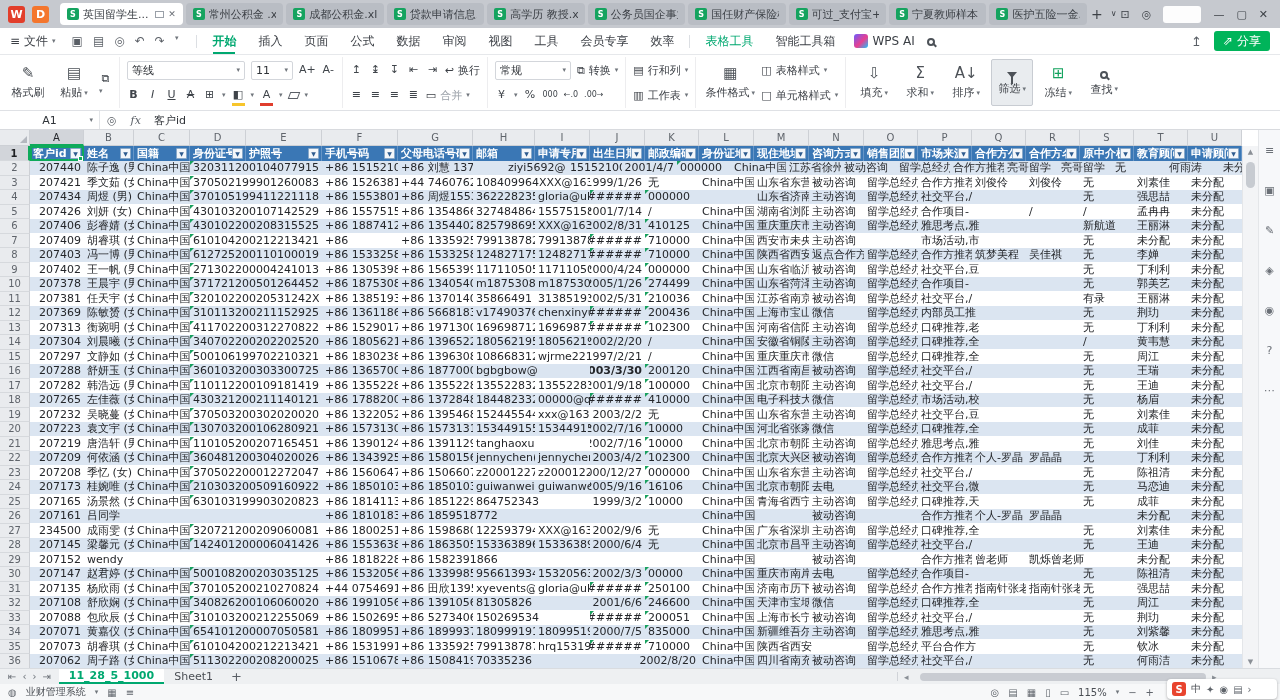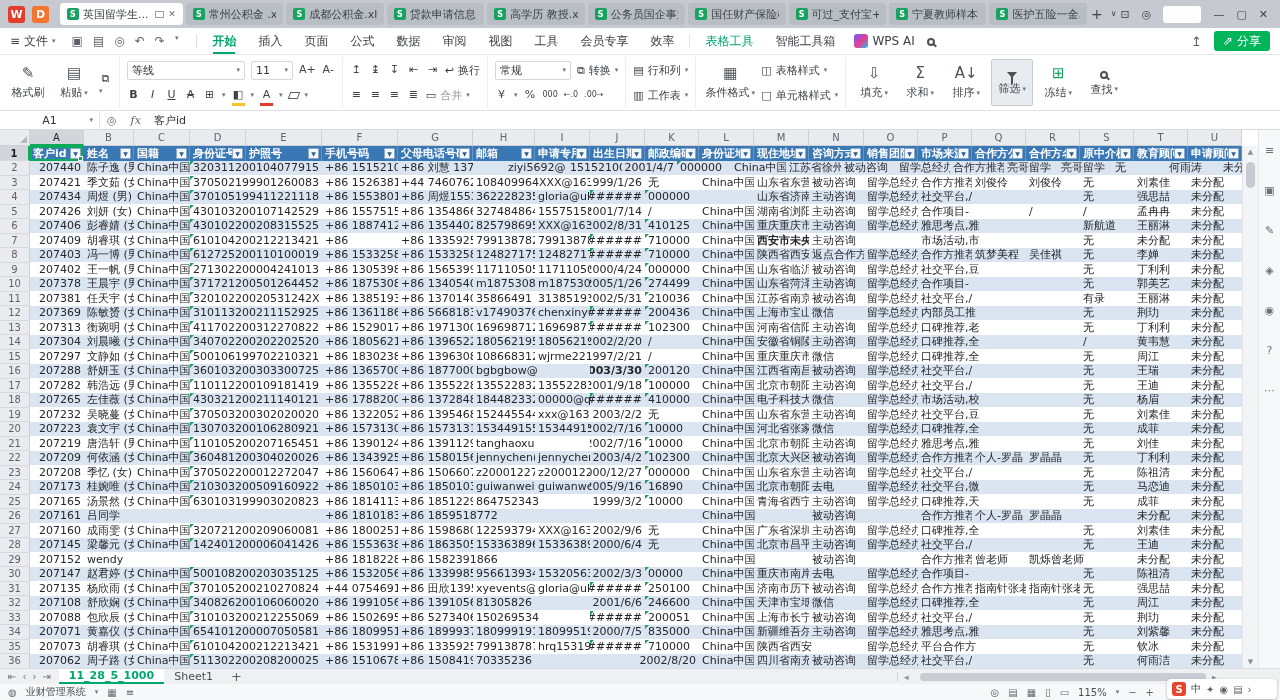--- a/index.html
+++ b/index.html
@@ -658,21 +658,21 @@
         <div class="dcell" style="width: 50px;">胡睿琪 (女</div>
         <div class="dcell" style="width: 56px;">China中国</div>
         <div class="dcell flag" style="width: 132px;">610104200212213421</div>
         <div class="dcell" style="width: 76px;">+86</div>
         <div class="dcell" style="width: 75px;">+86 1335925706</div>
         <div class="dcell" style="width: 62px;">799138782</div>
         <div class="dcell" style="width: 55px;">799138782</div>
         <div class="dcell num flag" style="width: 55px;">########</div>
         <div class="dcell flag" style="width: 54px;">710000</div>
         <div class="dcell" style="width: 55px;">China中国</div>
-        <div class="dcell" style="width: 55px; font-weight: bold;">西安市未央</div>
+        <div class="dcell" style="width: 55px;">西安市未央</div>
         <div class="dcell" style="width: 109px;">主动咨询</div>
         <div class="dcell" style="width: 162px;">市场活动,市</div>
         <div class="dcell" style="width: 54px;">无</div>
         <div class="dcell" style="width: 54px;">未分配</div>
         <div class="dcell" style="width: 54px;">未分配</div>
       </div>
       <div class="drow band">
         <div class="dcell num" style="width: 54px;">207403</div>
         <div class="dcell" style="width: 50px;">冯一博 (男</div>
         <div class="dcell" style="width: 56px;">China中国</div>
@@ -997,21 +997,21 @@
       <div class="drow band">
         <div class="dcell num" style="width: 54px;">207173</div>
         <div class="dcell" style="width: 50px;">桂婉唯 (女</div>
         <div class="dcell" style="width: 56px;">China中国</div>
         <div class="dcell flag" style="width: 132px;">210303200509160922</div>
         <div class="dcell" style="width: 76px;">+86 18501030</div>
         <div class="dcell" style="width: 75px;">+86 1850103098</div>
         <div class="dcell" style="width: 62px;">guiwanwei</div>
         <div class="dcell" style="width: 55px;">guiwanwei</div>
         <div class="dcell num" style="width: 55px;">2005/9/16</div>
-        <div class="dcell flag" style="width: 54px;">16890</div>
+        <div class="dcell flag" style="width: 54px;">16106</div>
         <div class="dcell" style="width: 55px;">China中国</div>
         <div class="dcell" style="width: 55px;">北京市朝阳</div>
         <div class="dcell" style="width: 55px;">去电</div>
         <div class="dcell" style="width: 54px;">留学总经办</div>
         <div class="dcell" style="width: 162px;">社交平台,微</div>
         <div class="dcell" style="width: 54px;">无</div>
         <div class="dcell" style="width: 54px;">马恋迪</div>
         <div class="dcell" style="width: 54px;">未分配</div>
       </div>
       <div class="drow">
@@ -1040,21 +1040,21 @@
         <div class="dcell" style="width: 301px;">+86 1859518772</div>
         <div class="dcell" style="width: 110px;">China中国</div>
         <div class="dcell" style="width: 109px;">被动咨询</div>
         <div class="dcell" style="width: 54px;">合作方推荐</div>
         <div class="dcell" style="width: 54px;">个人-罗晶</div>
         <div class="dcell" style="width: 108px;">罗晶晶</div>
         <div class="dcell" style="width: 54px;">未分配</div>
         <div class="dcell" style="width: 54px;">未分配</div>
       </div>
       <div class="drow">
-        <div class="dcell num" style="width: 54px;">207160</div>
+        <div class="dcell num" style="width: 54px;">234500</div>
         <div class="dcell" style="width: 50px;">成雨雯 (女</div>
         <div class="dcell" style="width: 56px;">China中国</div>
         <div class="dcell flag" style="width: 132px;">320721200209060081</div>
         <div class="dcell" style="width: 76px;">+86 18002510</div>
         <div class="dcell" style="width: 75px;">+86 1598680233</div>
         <div class="dcell" style="width: 62px;">122593794</div>
         <div class="dcell" style="width: 55px;">XXX@163.</div>
         <div class="dcell num" style="width: 55px;">2002/9/6</div>
         <div class="dcell" style="width: 54px;">无</div>
         <div class="dcell" style="width: 55px;">China中国</div>

